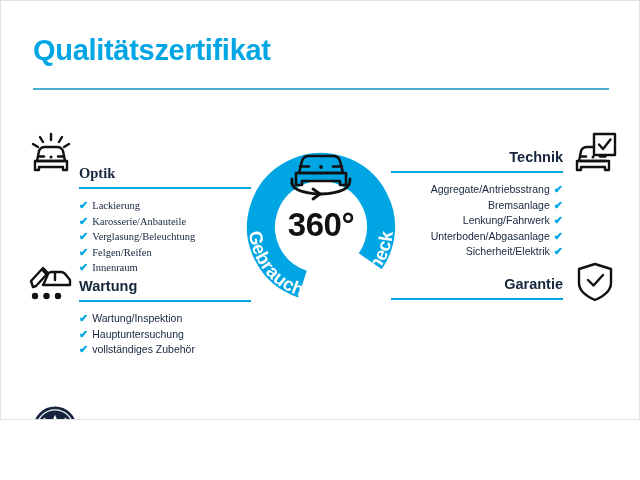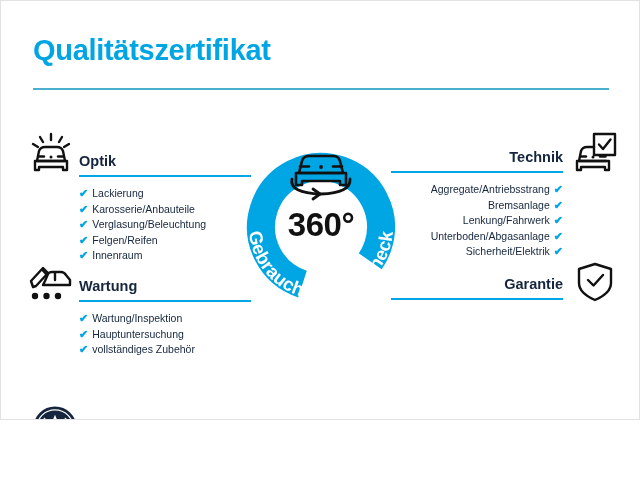--- a/index.html
+++ b/index.html
@@ -167,21 +167,21 @@
     </svg>
   </div>
 
   <div class="side-icon" style="left:570px; top:258px;">
     <svg viewBox="0 0 52 46" width="52" height="46" fill="none" stroke="#111111" stroke-width="2.4" stroke-linecap="round" stroke-linejoin="round">
       <path d="M24 5 L40 10 V24 Q40 34 24 41 Q8 34 8 24 V10 z"></path>
       <polyline points="17,21 22.5,26.5 32,16"></polyline>
     </svg>
   </div>
 
-  <div class="block left" style="top:152px;">
+  <div class="block left" style="top:164px;font-family:Liberation Serif, serif;">
     <div class="block-heading">Optik</div>
     <div class="block-rule"></div>
     <ul class="check-list">
       <li><span class="check-mark">✔</span><span>Lackierung</span></li>
       <li><span class="check-mark">✔</span><span>Karosserie/Anbauteile</span></li>
       <li><span class="check-mark">✔</span><span>Verglasung/Beleuchtung</span></li>
       <li><span class="check-mark">✔</span><span>Felgen/Reifen</span></li>
       <li><span class="check-mark">✔</span><span>Innenraum</span></li>
     </ul>
   </div>

